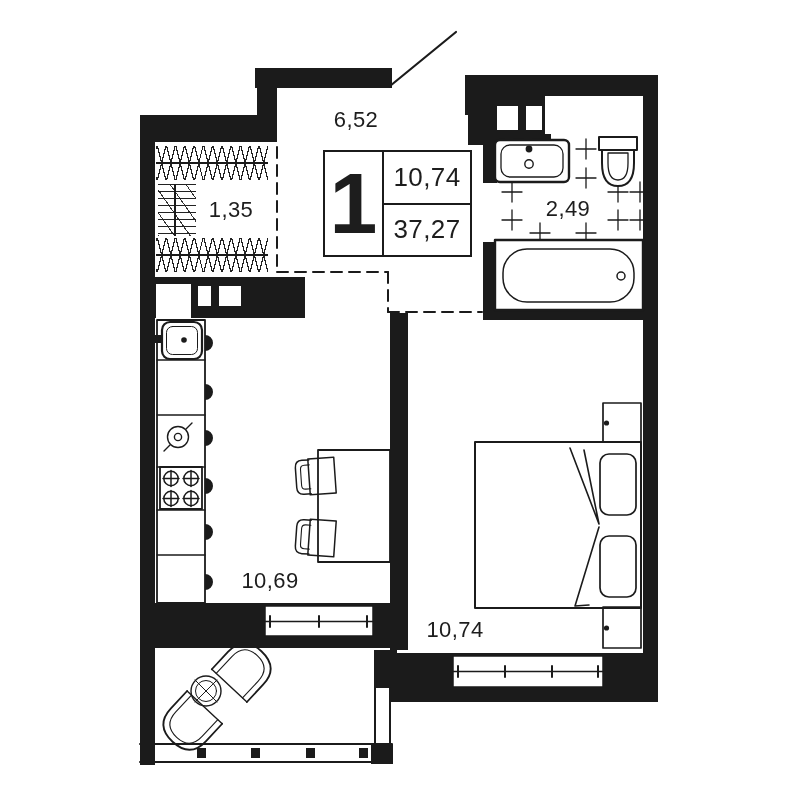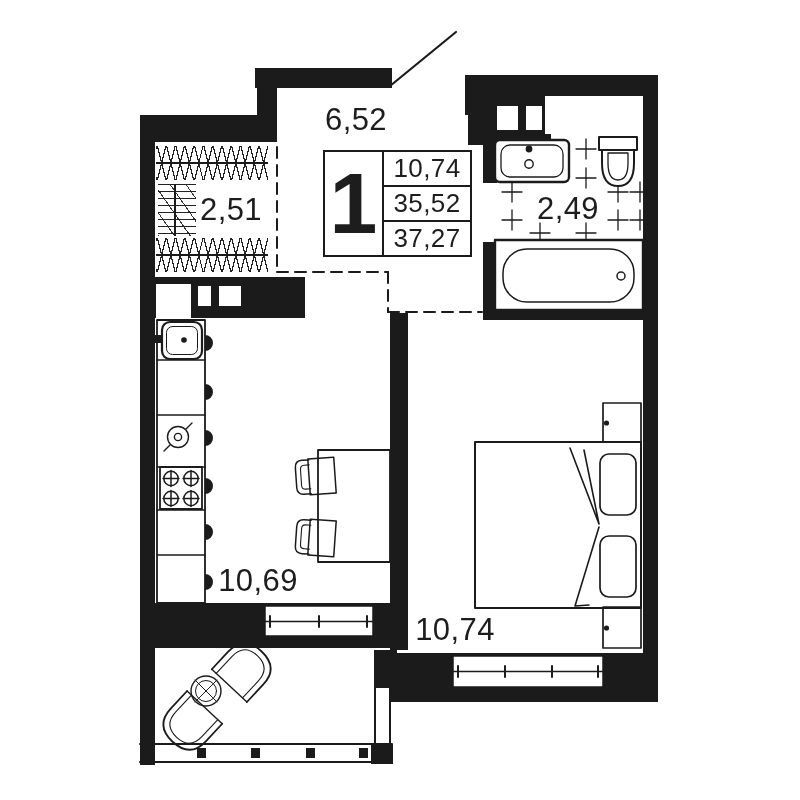--- a/index.html
+++ b/index.html
@@ -1,21 +1,21 @@
 <!DOCTYPE html>
 <html><head>
 <meta charset="utf-8">
 <style>
   :root{ --wall:#1b1b1b; --line:#1b1b1b; }
   html,body{margin:0;padding:0;background:#fff;}
   #canvas{position:relative;width:800px;height:800px;background:#fff;overflow:hidden;
           font-family:"Liberation Sans",sans-serif;}
   .wall{position:absolute;background:var(--wall);}
   .opening{position:absolute;background:#fff;}
-  .lbl{position:absolute;transform:translate(-50%,-50%);font-size:31px;color:#1d1d1d;
+  .lbl{position:absolute;transform:translate(-50%,-50%);font-size:22px;color:#1d1d1d;
        white-space:nowrap;letter-spacing:.4px;}
   .hatch-band{position:absolute;
      background-image:
        linear-gradient(#1b1b1b,#1b1b1b),
        repeating-linear-gradient(104deg,#222 0 1.2px,transparent 1.2px 9px),
        repeating-linear-gradient(76deg,#222 0 1.2px,transparent 1.2px 9px);
      background-size:100% 2px,auto auto,auto auto;
      background-position:0 50%,0 0,0 0;
      background-repeat:no-repeat,repeat,repeat;}
   .hatch-side{position:absolute;
@@ -212,27 +212,26 @@
     </g>
     <g stroke-width="1.4">
       <circle cx="206" cy="691" r="15"></circle>
       <circle cx="206" cy="691" r="10.5" stroke-width="1"></circle>
       <line x1="195" y1="680" x2="217" y2="702" stroke-width="1"></line>
       <line x1="217" y1="680" x2="195" y2="702" stroke-width="1"></line>
     </g>
   </svg>
 
   <div class="lbl" style="left:356px;top:120px">6,52</div>
-  <div class="lbl" style="left:231px;top:210px">2,51</div>
+  <div class="lbl" style="left:231px;top:210px">1,35</div>
   <div class="lbl" style="left:568px;top:209px">2,49</div>
-  <div class="lbl" style="left:258px;top:581px">10,69</div>
+  <div class="lbl" style="left:270px;top:581px">10,69</div>
   <div class="lbl" style="left:455px;top:630px">10,74</div>
 
   <div id="info-box">
     <div class="big-cell">1</div>
     <div class="vals">
       <div class="row">10,74</div>
-      <div class="row">35,52</div>
       <div class="row">37,27</div>
     </div>
   </div>
 
 </div>
 
 </body></html>

